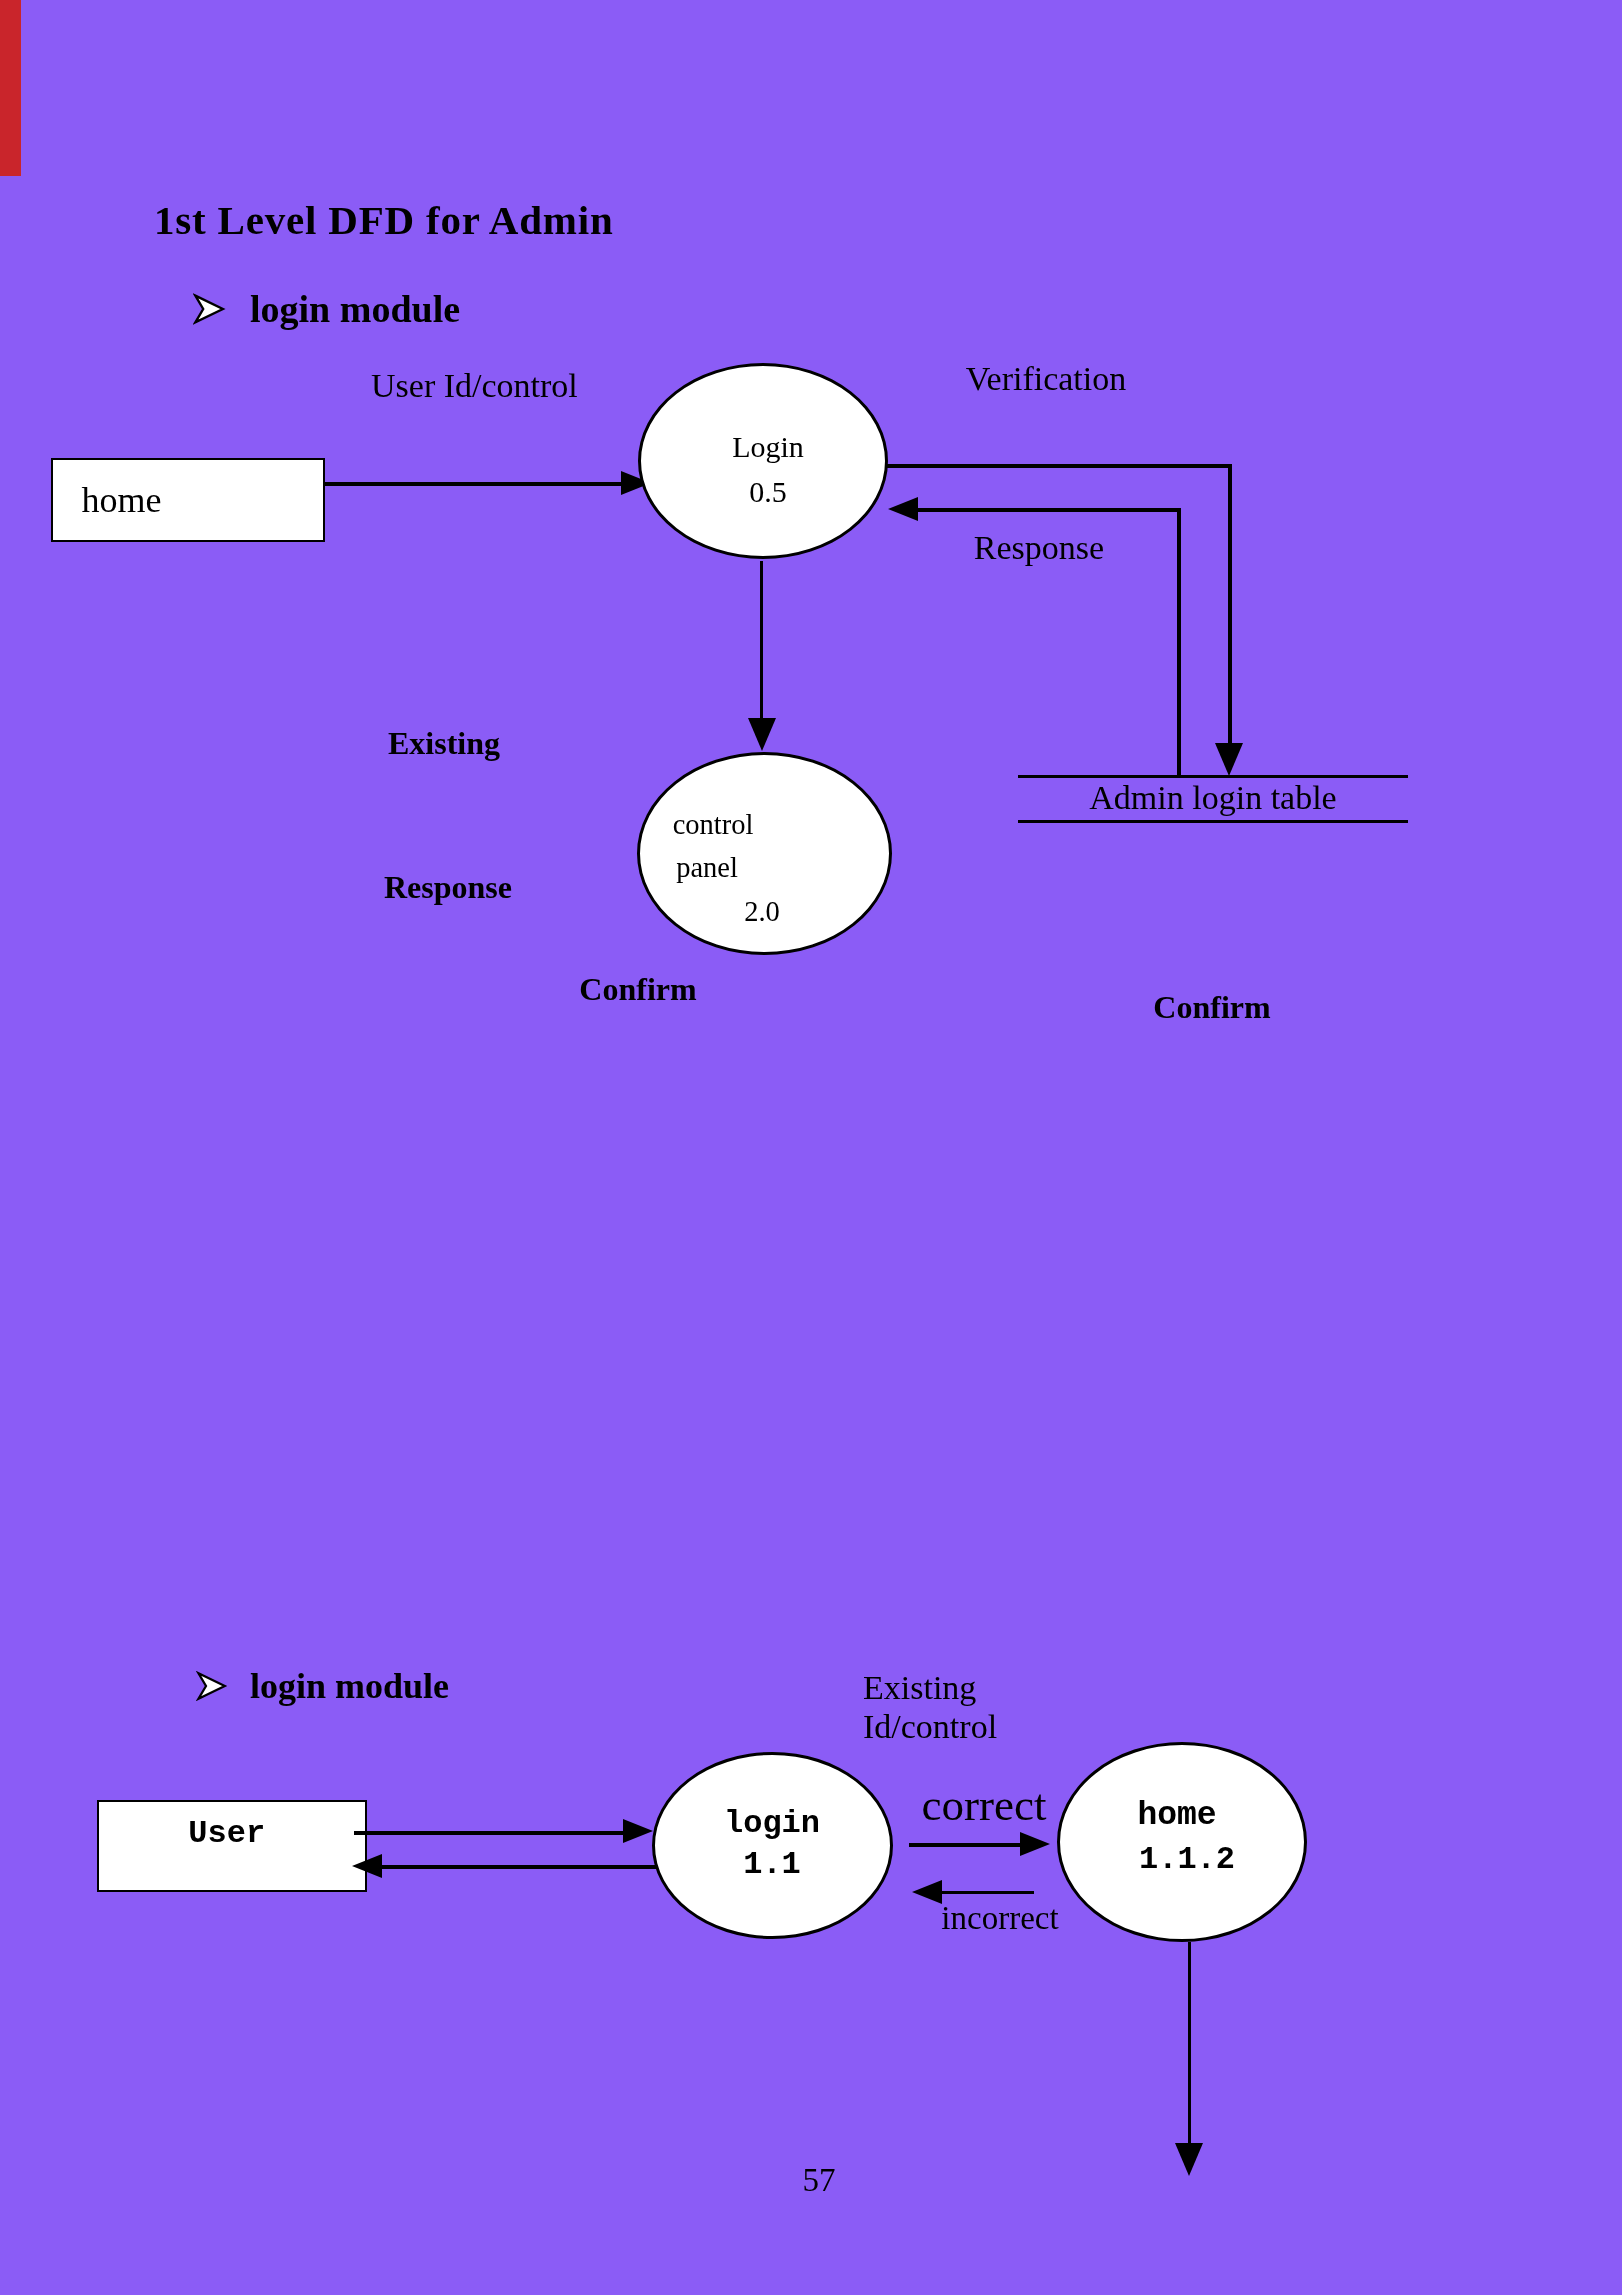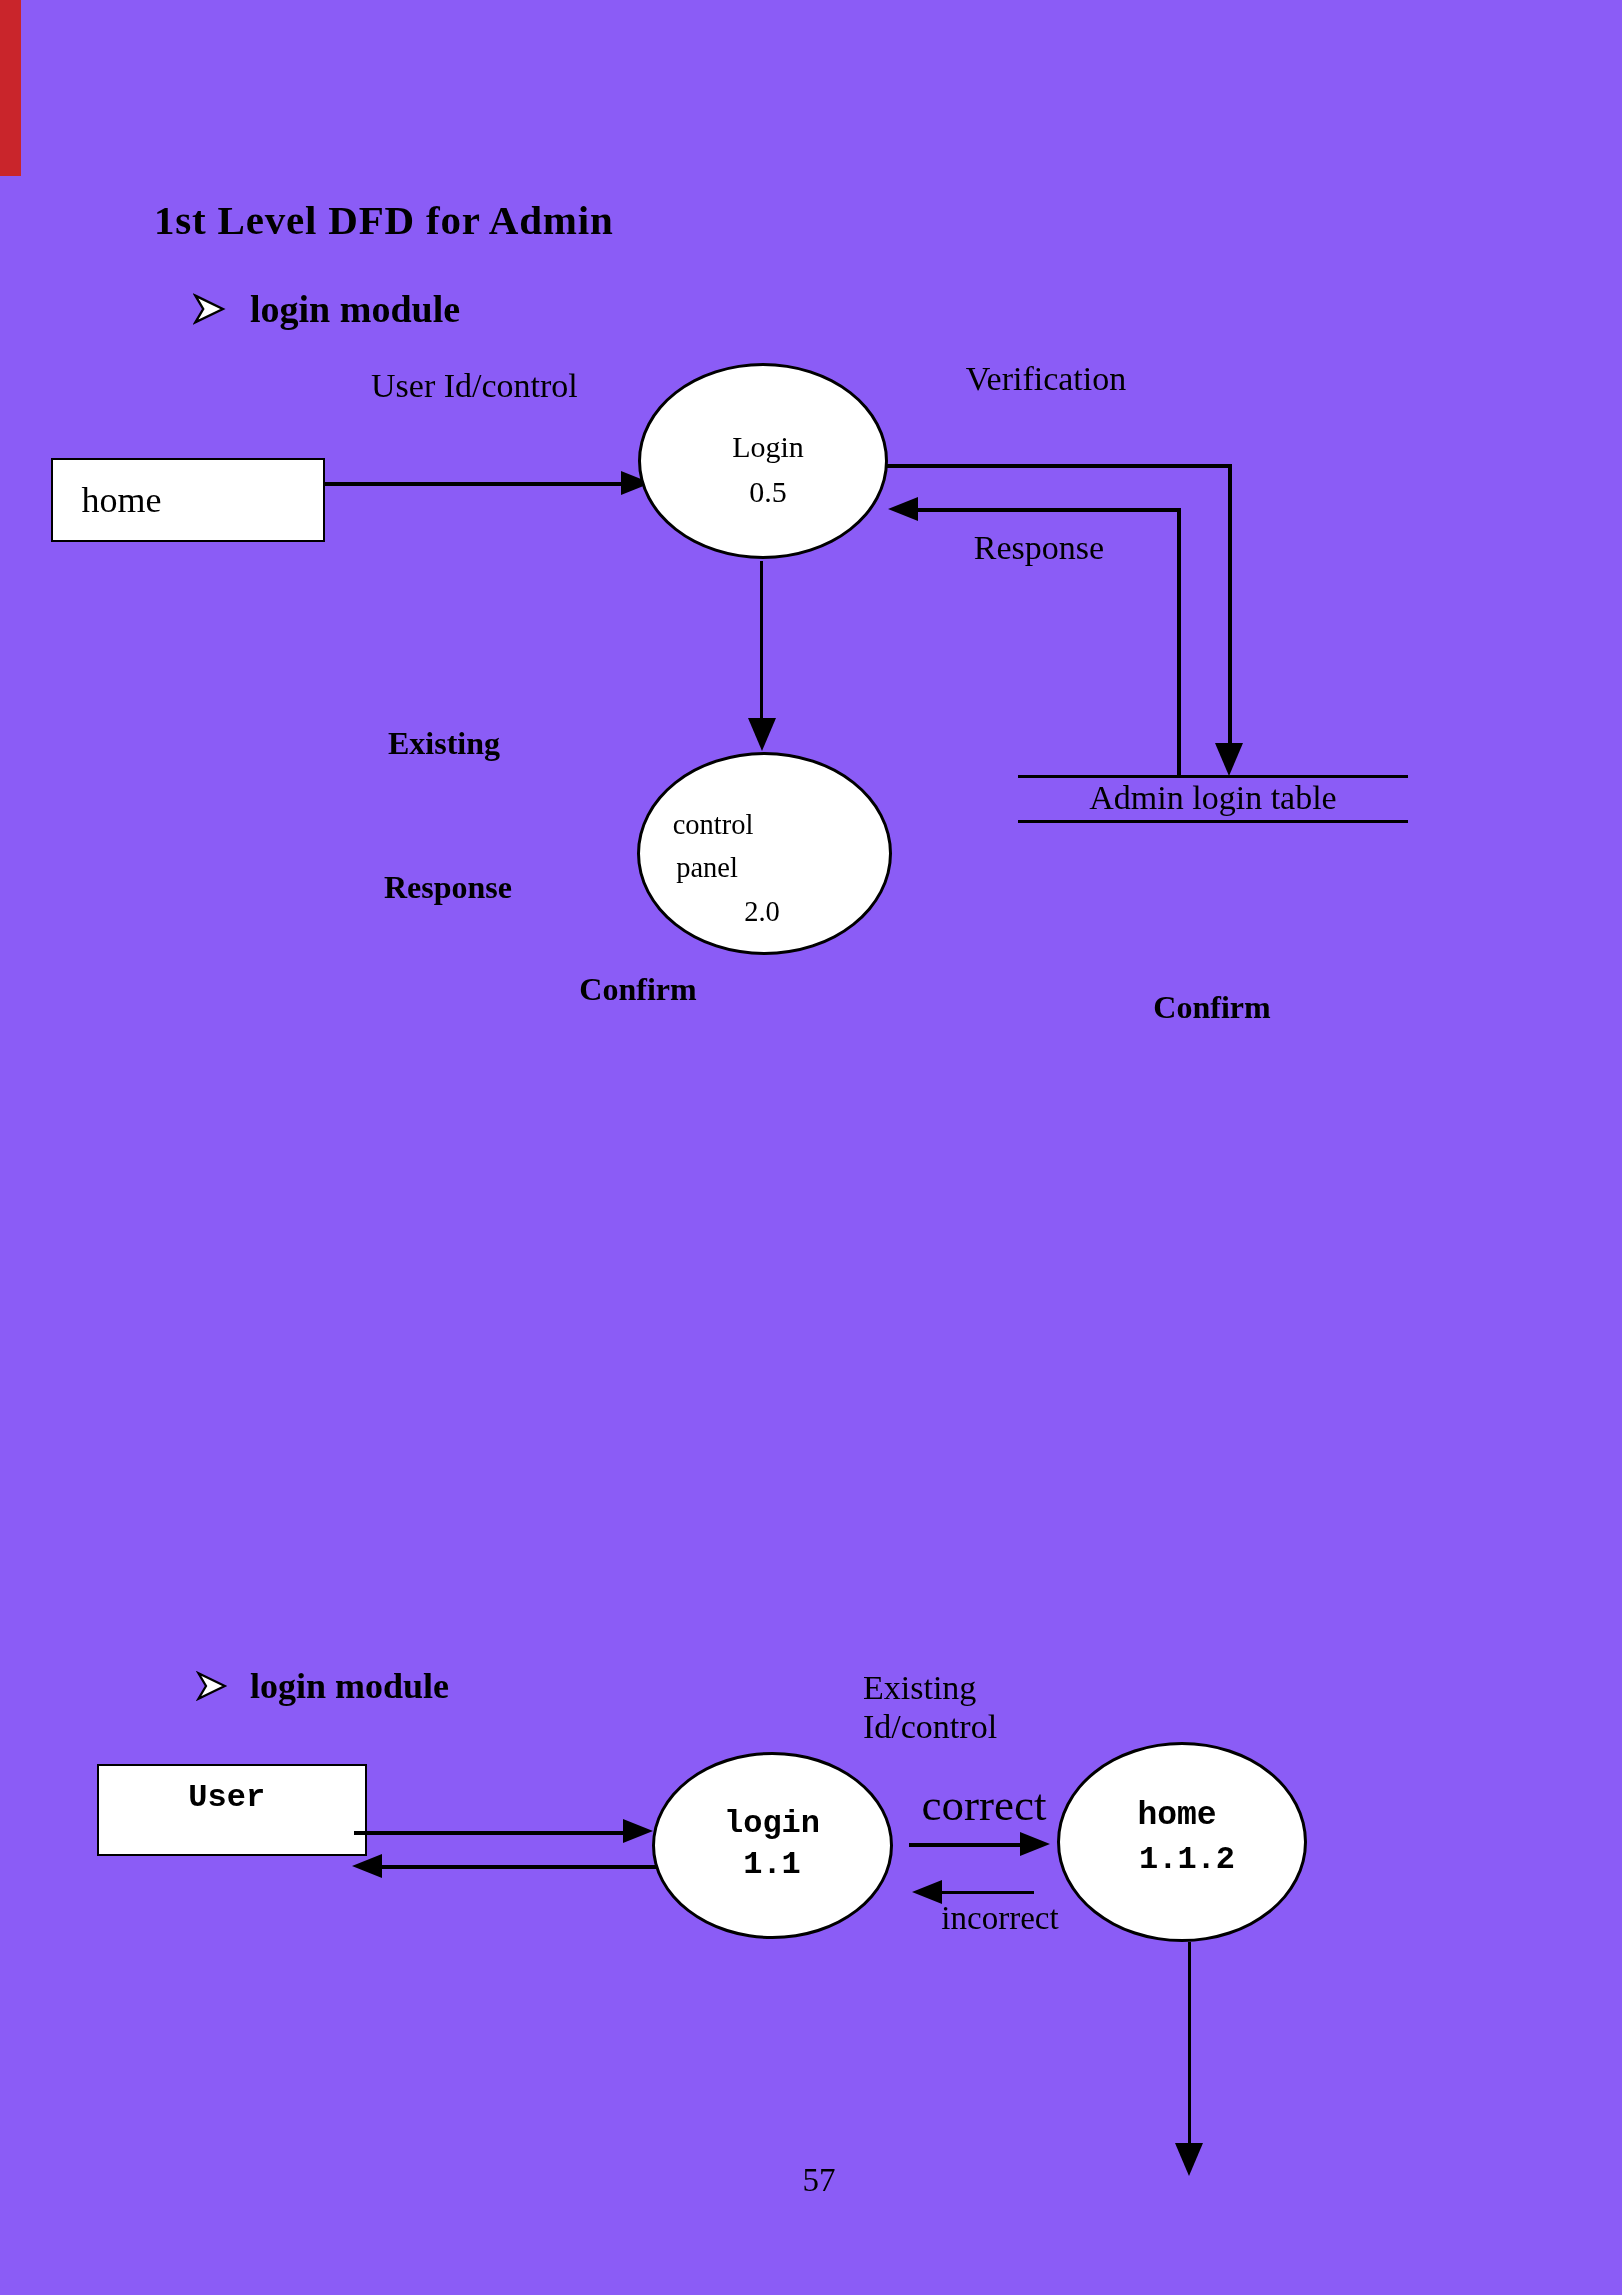--- a/index.html
+++ b/index.html
@@ -95,21 +95,21 @@
   <div class="abs" style="left:196px;top:1671px;">
     <svg class="bullet-icon" width="32" height="30" viewBox="0 0 42 40">
       <path d="M3 3 L38 20 L3 37 L13 20 Z" fill="#ffffff" stroke="#000000" stroke-width="3"></path>
     </svg>
   </div>
   <div class="abs vctr" style="left:250px;top:1686px;font-size:36px;font-weight:bold;">login module</div>
 
   <div class="abs vctr lbl" style="left:863px;top:1688px;">Existing</div>
   <div class="abs vctr lbl" style="left:863px;top:1727px;">Id/control</div>
 
-  <div class="box" style="left:97px;top:1764px;width:270px;height:92px;padding-left:44px;">
+  <div class="box" style="left:97px;top:1800px;width:270px;height:92px;padding-left:44px;">
     <div class="abs ctr mono" style="left:48%;top:35%;font-size:32px;">User</div>
   </div>
 
   <div class="hline" style="left:354px;top:1831px;width:271px;height:4px;"></div>
   <div class="arr right" style="left:623px;top:1819px;"></div>
   <div class="hline" style="left:379px;top:1865px;width:284px;height:4px;"></div>
   <div class="arr left" style="left:352px;top:1854px;"></div>
 
   <div class="ell" style="left:652px;top:1752px;width:241px;height:187px;"></div>
   <div class="abs ctr mono" style="left:772px;top:1823px;font-size:32px;">login</div>

